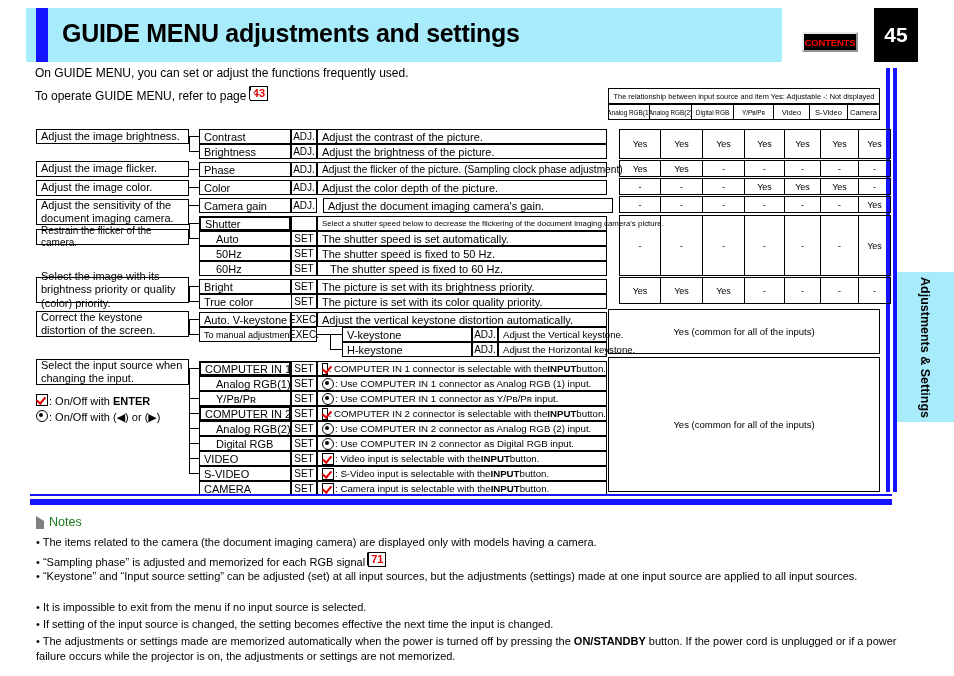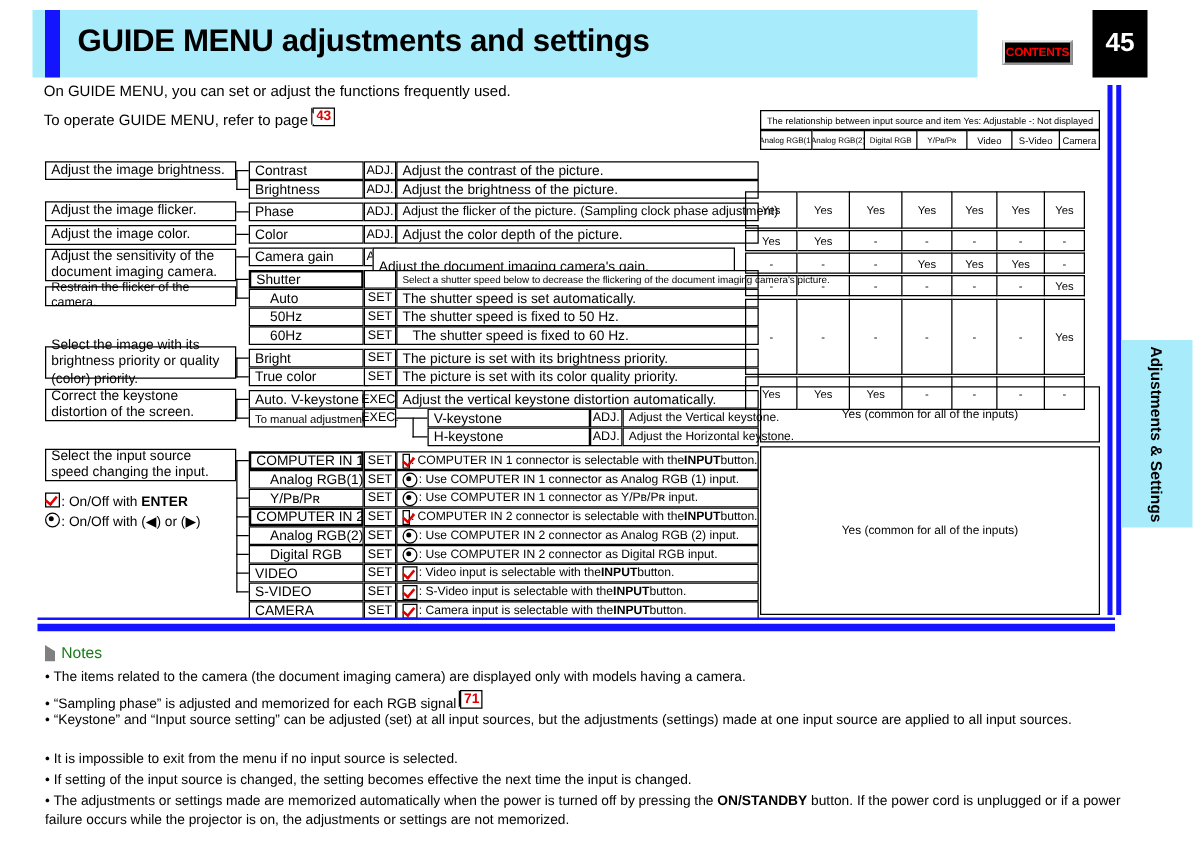--- a/index.html
+++ b/index.html
@@ -44,21 +44,21 @@
 
   
   .mx-head{position:absolute;left:608px;top:88px;width:272px;height:16px;border:1px solid #000;box-sizing:border-box;
     display:flex;align-items:center;justify-content:center;font-size:7.4px;white-space:nowrap;}
   .mx-cols{position:absolute;left:608px;top:104px;width:272px;height:16px;display:flex;box-sizing:border-box;}
   .mx-cols div{border:1px solid #000;border-left:none;box-sizing:border-box;display:flex;align-items:center;justify-content:center;font-size:7.6px;white-space:nowrap;overflow:hidden;}
   .mx-cols div:first-child{border-left:1px solid #000;}
   .mx-cols .small{font-size:6.4px;}
 
   
-  .mxrow{position:absolute;left:596px;display:flex;box-sizing:border-box;margin-top:24px;}
+  .mxrow{position:absolute;left:619px;display:flex;box-sizing:border-box;}
   .mxrow .c{border:1px solid #000;border-left:none;box-sizing:border-box;display:flex;align-items:center;justify-content:center;font-size:9px;}
   .mxrow .c:first-child{border-left:1px solid #000;}
   .mxwide{position:absolute;left:608px;border:1px solid #000;box-sizing:border-box;display:flex;align-items:center;justify-content:center;font-size:9.5px;}
 
   
   .bx{position:absolute;border:1.2px solid #000;box-sizing:border-box;background:#fff;}
   .cell{position:absolute;border:1.2px solid #000;box-sizing:border-box;background:#fff;
         display:flex;align-items:center;padding-left:4px;font-size:11px;white-space:nowrap;}
   .cellc{justify-content:center;padding-left:0;}
   .desc-box{position:absolute;border:1.2px solid #000;box-sizing:border-box;background:#fff;
@@ -131,21 +131,21 @@
       <div class="cell cellc" style="left: 291px; top: 144px; width: 26px; height: 15px; font-size: 10px;">ADJ.</div>
       <div class="cell" style="left: 317px; top: 144px; width: 290px; height: 15px;">Adjust the brightness of the picture.</div>
       <div class="cell" style="left: 199px; top: 162px; width: 92px; height: 15px;">Phase</div>
       <div class="cell cellc" style="left: 291px; top: 162px; width: 26px; height: 15px; font-size: 10px;">ADJ.</div>
       <div class="cell" style="left: 317px; top: 162px; width: 290px; height: 15px; font-size: 10.2px;">Adjust the flicker of the picture. (Sampling clock phase adjustment)</div>
       <div class="cell" style="left: 199px; top: 180px; width: 92px; height: 15px;">Color</div>
       <div class="cell cellc" style="left: 291px; top: 180px; width: 26px; height: 15px; font-size: 10px;">ADJ.</div>
       <div class="cell" style="left: 317px; top: 180px; width: 290px; height: 15px;">Adjust the color depth of the picture.</div>
       <div class="cell" style="left: 199px; top: 198px; width: 92px; height: 15px;">Camera gain</div>
       <div class="cell cellc" style="left: 291px; top: 198px; width: 26px; height: 15px; font-size: 10px;">ADJ.</div>
-      <div class="cell" style="left: 298px; top: 198px; width: 290px; height: 32px;">Adjust the document imaging camera's gain.</div>
+      <div class="cell" style="left: 323px; top: 198px; width: 290px; height: 15px;">Adjust the document imaging camera's gain.</div>
       <div class="cell" style="left: 199px; top: 216px; width: 92px; height: 15px; border-width: 2px;">Shutter</div>
       <div class="cell cellc" style="left: 291px; top: 216px; width: 26px; height: 15px; font-size: 10px;"></div>
       <div class="cell" style="left: 317px; top: 216px; width: 290px; height: 15px; font-size: 7.9px;">Select a shutter speed below to decrease the flickering of the document imaging camera's picture.</div>
       <div class="cell" style="left: 199px; top: 231px; width: 92px; height: 15px; padding-left: 16px;">Auto</div>
       <div class="cell cellc" style="left: 291px; top: 231px; width: 26px; height: 15px; font-size: 10px;">SET</div>
       <div class="cell" style="left: 317px; top: 231px; width: 290px; height: 15px;">The shutter speed is set automatically.</div>
       <div class="cell" style="left: 199px; top: 246px; width: 92px; height: 15px; padding-left: 16px;">50Hz</div>
       <div class="cell cellc" style="left: 291px; top: 246px; width: 26px; height: 15px; font-size: 10px;">SET</div>
       <div class="cell" style="left: 317px; top: 246px; width: 290px; height: 15px;">The shutter speed is fixed to 50 Hz.</div>
       <div class="cell" style="left: 199px; top: 261px; width: 92px; height: 15px; padding-left: 16px;">60Hz</div>
@@ -236,21 +236,21 @@
         <span style="font-weight: bold;">INPUT</span>
         <span> button.</span>
       </div>
       <div class="desc-box" style="left: 36px; top: 129px; width: 153px; height: 15px;">Adjust the image brightness.</div>
       <div class="desc-box" style="left: 36px; top: 161px; width: 153px; height: 16px;">Adjust the image flicker.</div>
       <div class="desc-box" style="left: 36px; top: 180px; width: 153px; height: 16px;">Adjust the image color.</div>
       <div class="desc-box" style="left: 36px; top: 199px; width: 153px; height: 26px;">Adjust the sensitivity of the document imaging camera.</div>
       <div class="desc-box" style="left: 36px; top: 229px; width: 153px; height: 16px; font-size: 10px;">Restrain the flicker of the camera.</div>
       <div class="desc-box" style="left: 36px; top: 277px; width: 153px; height: 26px;">Select the image with its brightness priority or quality (color) priority.</div>
       <div class="desc-box" style="left: 36px; top: 311px; width: 153px; height: 26px;">Correct the keystone distortion of the screen.</div>
-      <div class="desc-box" style="left: 36px; top: 359px; width: 153px; height: 26px;">Select the input source speed changing the input.</div>
+      <div class="desc-box" style="left: 36px; top: 359px; width: 153px; height: 26px;">Select the input source when changing the input.</div>
       <div class="ln" style="left: 189px; top: 136px; width: 10px; height: 1.2px;"></div>
       <div class="ln" style="left: 189px; top: 151px; width: 10px; height: 1.2px;"></div>
       <div class="ln" style="left: 189px; top: 169px; width: 10px; height: 1.2px;"></div>
       <div class="ln" style="left: 189px; top: 187px; width: 10px; height: 1.2px;"></div>
       <div class="ln" style="left: 189px; top: 205px; width: 10px; height: 1.2px;"></div>
       <div class="ln" style="left: 189px; top: 223px; width: 10px; height: 1.2px;"></div>
       <div class="ln" style="left: 189px; top: 238px; width: 10px; height: 1.2px;"></div>
       <div class="ln" style="left: 189px; top: 286px; width: 10px; height: 1.2px;"></div>
       <div class="ln" style="left: 189px; top: 301px; width: 10px; height: 1.2px;"></div>
       <div class="ln" style="left: 189px; top: 319px; width: 10px; height: 1.2px;"></div>

